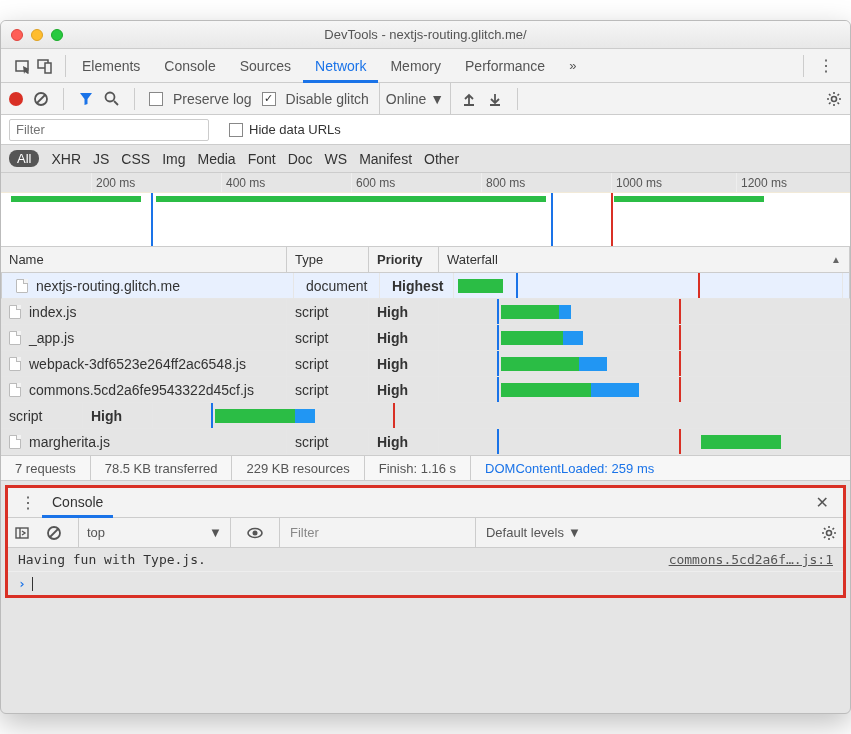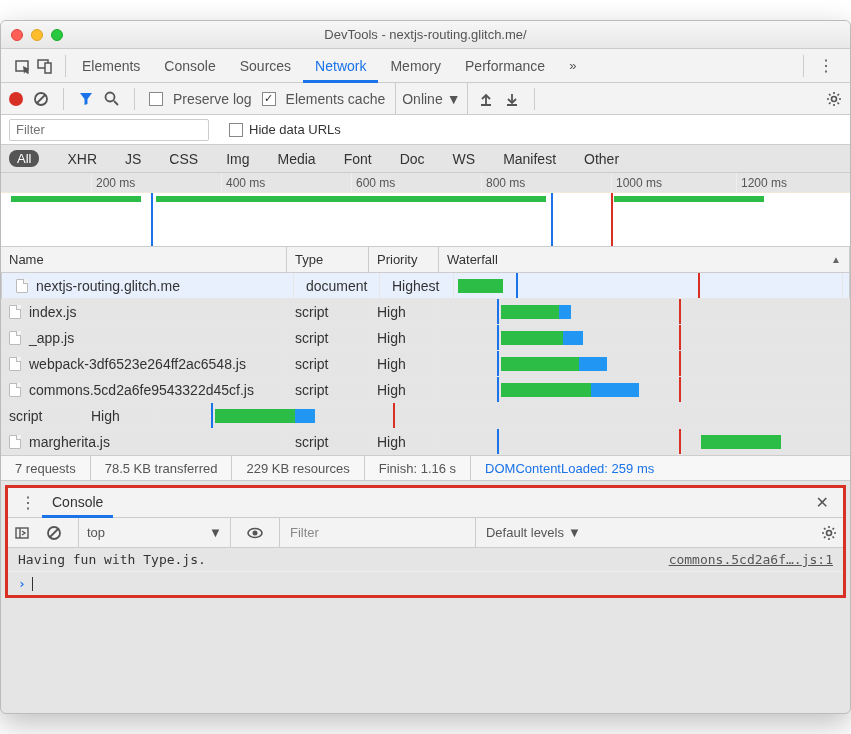--- a/index.html
+++ b/index.html
@@ -23,34 +23,34 @@
   .toolbar { display:flex; align-items:center; height: 32px; border-bottom: 1px solid #ccc; background:#f3f3f3; padding:0 8px; gap:10px; font-size:14px; color:#555; }
   .rec { width:14px; height:14px; border-radius:50%; background:#d93025; }
   .ico { width:16px; height:16px; display:inline-flex; align-items:center; justify-content:center; color:#555; }
   .funnel { color:#1a73e8; }
   .chk { width:14px; height:14px; border:1px solid #888; background:#fff; display:inline-flex; align-items:center; justify-content:center; font-size:11px; color:#333; }
   .chk.checked::after { content:"✓"; }
   .sel { display:flex; align-items:center; gap:4px; padding:0 6px; border-left:1px solid #ccc; border-right:1px solid #ccc; height:100%; }
   .toolbar .gear { margin-left:auto; }
   .filterbar { display:flex; align-items:center; height:30px; border-bottom:1px solid #ccc; padding:0 8px; gap:20px; background:#fff; }
   .filter-input { height:22px; width:200px; border:1px solid #ccc; border-radius:2px; padding:0 6px; font-size:13px; color:#888; }
-  .typebar { display:flex; align-items:center; height:28px; border-bottom:1px solid #ccc; padding:0 8px; gap:28px; font-size:14px; color:#333; }
+  .typebar { display:flex; align-items:center; height:28px; border-bottom:1px solid #ccc; padding:0 8px; gap:12px; font-size:14px; color:#333; }
   .type-pill { background:#555; color:#fff; border-radius:8px; padding:1px 8px; font-size:13px; }
   .timeline-hdr { height:20px; border-bottom:1px solid #f2ead8; position:relative; font-size:12px; color:#555; }
   .tick { position:absolute; top:0; height:100%; border-left:1px solid #eee; padding-left:4px; line-height:20px; }
   .overview { height:54px; border-bottom:1px solid #ccc; position:relative; background:#fff; }
   .ov-bar { position:absolute; height:6px; top:3px; }
   .ov-green { background:#2bbd45; }
   .ov-blue-line { position:absolute; top:0; bottom:0; width:2px; background:#1a73e8; }
   .ov-red-line { position:absolute; top:0; bottom:0; width:2px; background:#d93025; }
   .net-head { display:flex; height:26px; border-bottom:1px solid #ccc; background:#f3f3f3; font-size:13px; }
   .col { border-right:1px solid #ccc; padding:4px 8px; display:flex; align-items:center; }
   .col.name { width:286px; }
   .col.type { width:82px; }
-  .col.prio { width:70px; }
+  .col.prio { width:70px;font-weight:bold; }
   .col.wf { flex:1; position:relative; }
   .sort-tri { margin-left:auto; font-size:10px; color:#666; }
   .rows { }
   .row { display:flex; height:26px; border-bottom:1px solid #e6e6e6; font-size:14px; align-items:stretch; }
   .row.sel { background:#e8f0fe; }
   .row .col { border-right:1px solid #e6e6e6; }
   .file-ico { width:12px; height:14px; border:1px solid #bbb; border-radius:1px; margin-right:8px; position:relative; background:#fff; }
   .file-ico::after { content:""; position:absolute; right:-1px; top:-1px; width:4px; height:4px; background:#f3f3f3; border-left:1px solid #bbb; border-bottom:1px solid #bbb; }
   .wf-cell { position:relative; flex:1; }
   .wf-bar { position:absolute; top:6px; height:14px; }
@@ -139,21 +139,21 @@
     <span class="ico">
         <svg width="16" height="16">
           <circle cx="6" cy="6" r="4.5" fill="none" stroke="#555" stroke-width="1.8"></circle>
           <line x1="10" y1="10" x2="14" y2="14" stroke="#555" stroke-width="1.8"></line>
         </svg>
       </span>
     <div class="tab-sep"></div>
     <span class="chk"></span>
     <span>Preserve log</span>
     <span class="chk checked"></span>
-    <span>Elements cache</span>
+    <span>Disable glitch</span>
     <div class="sel">
       <span>Online</span>
       <span>▼</span>
     </div>
     <span class="ico">
         <svg width="14" height="14">
           <path d="M7 12 V3 M3 7 l4-4 4 4" fill="none" stroke="#555" stroke-width="1.8"></path>
           <line x1="2" y1="13" x2="12" y2="13" stroke="#555" stroke-width="1.8"></line>
         </svg>
       </span>

